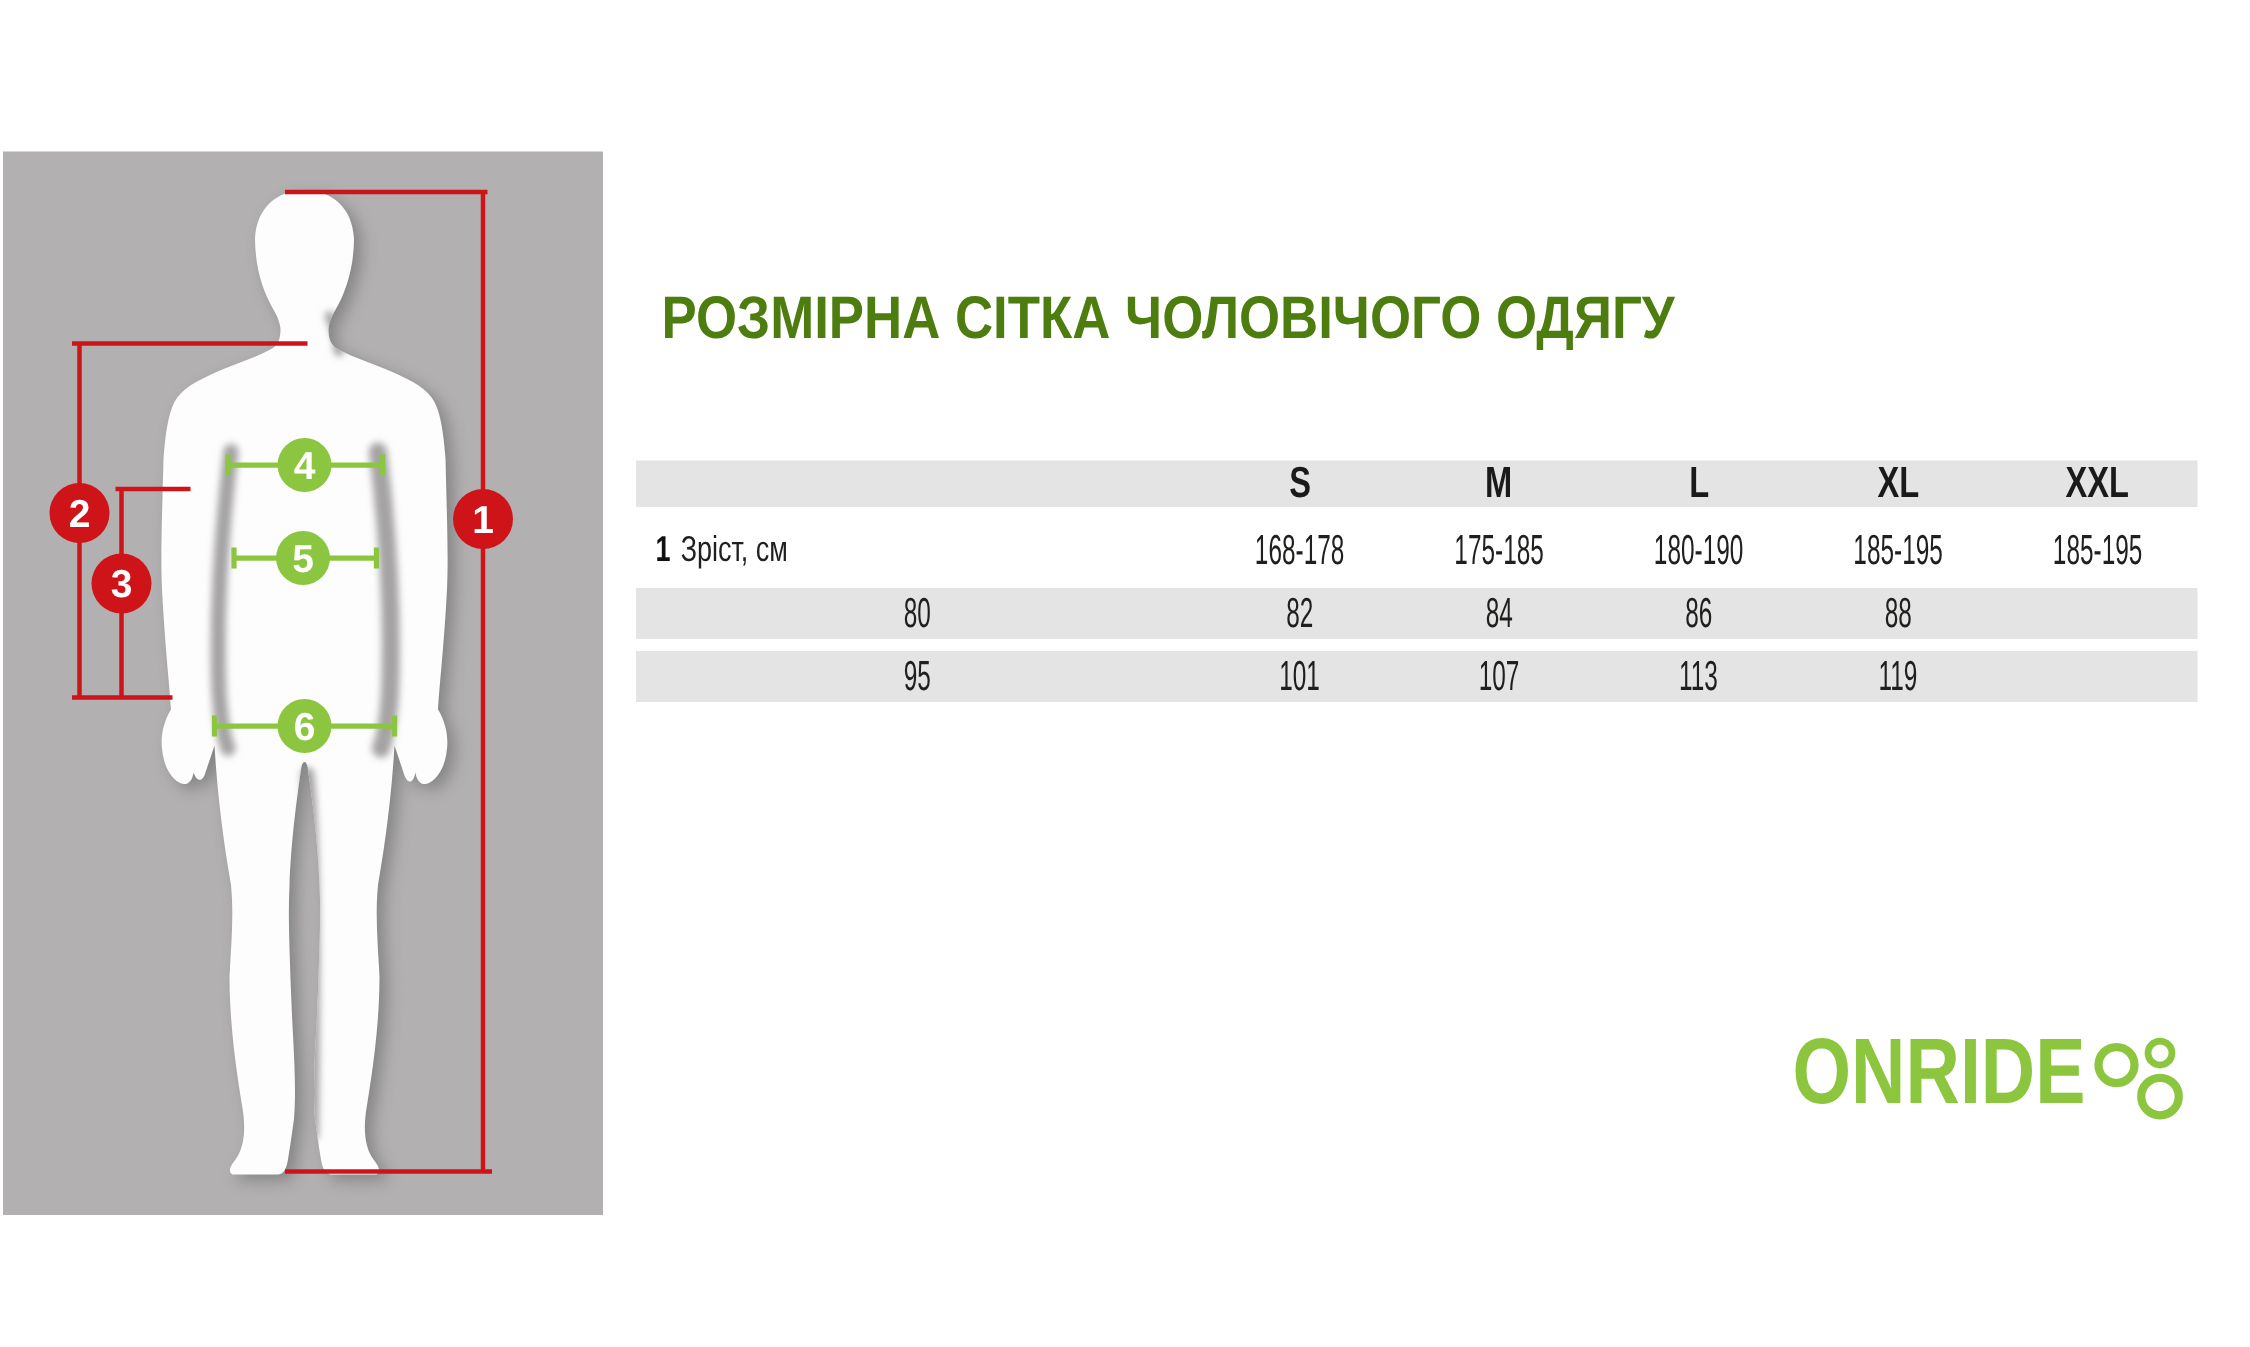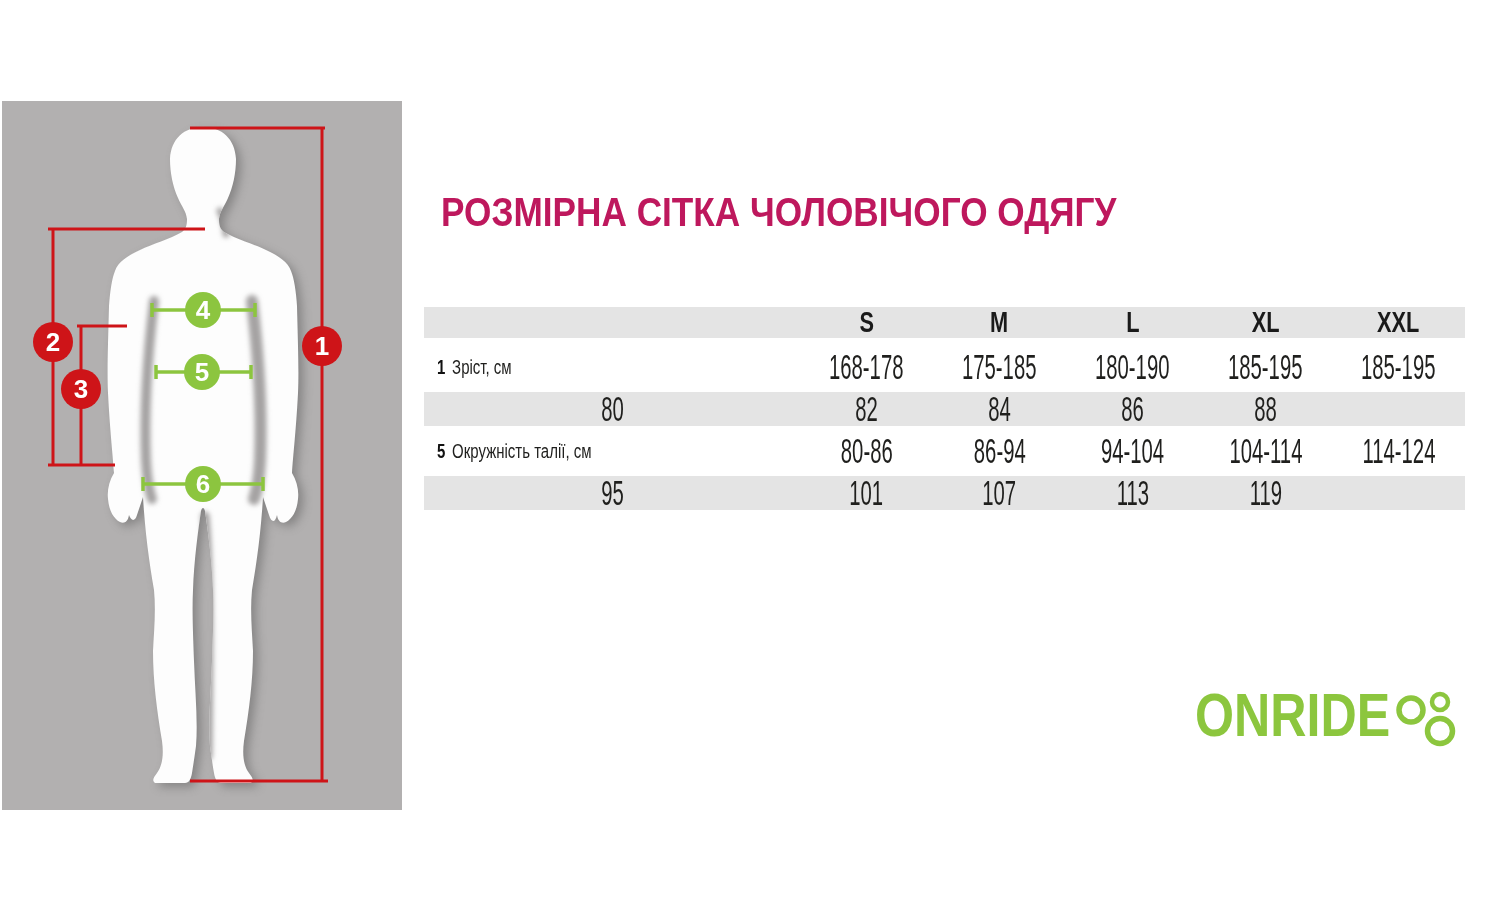--- a/index.html
+++ b/index.html
@@ -13,35 +13,35 @@
   .soft-shadow{stroke:#a5a3a3;fill:none;stroke-linecap:round;}
   .red-line{stroke:#ce1418;stroke-width:3;fill:none;}
   .green-line{stroke:#8cc53f;stroke-width:3.5;fill:none;}
   .red-dot{fill:#ce1418;}
   .green-dot{fill:#8cc53f;}
   .marker-num{font-family:"Liberation Sans",sans-serif;font-weight:bold;font-size:26px;
               fill:#ffffff;text-anchor:middle;}
 
   
   .page-title{position:absolute;left:441px;top:192px;font-size:40px;line-height:40px;
-              font-weight:bold;color:#be185d;white-space:nowrap;}
+              font-weight:bold;color:#4d7c0f;white-space:nowrap;}
   .cond-title{display:inline-block;transform:scaleX(0.88);transform-origin:left top;}
 
   
   .thead{position:absolute;left:424px;top:307px;width:1041px;height:31px;background:#e4e4e4;
          display:grid;grid-template-columns:376px repeat(5,133px);}
   .hsize{font-size:29px;font-weight:bold;color:#1a1a1a;text-align:center;line-height:31px;}
   .cond-h{display:inline-block;transform:scaleX(0.75);transform-origin:center;white-space:nowrap;}
   .tbody{position:absolute;left:424px;top:346px;width:1041px;}
   .trow{display:grid;grid-template-columns:376px repeat(5,133px);height:42px;align-items:center;}
   .trow.striped{background:linear-gradient(to bottom,rgba(0,0,0,0) 4px,#e4e4e4 4px,#e4e4e4 38px,rgba(0,0,0,0) 38px);}
-  .tlabel{font-size:20px;padding-left:13px;white-space:nowrap;}
+  .tlabel{font-size:24px;padding-left:13px;white-space:nowrap;}
   .cond-l{display:inline-block;transform:scaleX(0.75);transform-origin:left center;white-space:nowrap;}
   .row-num{font-weight:bold;color:#111111;margin-right:9px;}
-  .tcell{font-size:35px;text-align:center;color:#1f1f1d;}
+  .tcell{font-size:28px;text-align:center;color:#1f1f1d;}
   .cond-c{display:inline-block;transform:scaleX(0.58);transform-origin:center;white-space:nowrap;}
 
   
   .logo{position:absolute;left:1195px;top:684px;height:70px;}
   .logo-text{position:absolute;left:0;top:0;font-size:62px;line-height:62px;font-weight:bold;
              color:#8cc63e;white-space:nowrap;display:inline-block;
              transform:scaleX(0.81);transform-origin:left top;}
   .logo-rings{position:absolute;left:200px;top:4px;}
   .ring{fill:none;stroke:#8cc63e;}
 </style>
@@ -200,28 +200,20 @@
     <div class="trow striped">
       <div class="tcell"><span class="cond-c">80</span></div>
       <div class="tcell"><span class="cond-c">82</span></div>
       <div class="tcell"><span class="cond-c">84</span></div>
       <div class="tcell"><span class="cond-c">86</span></div>
       <div class="tcell"><span class="cond-c">88</span></div>
     </div>
 
 
 
-    <div class="trow">
-      <div class="tlabel"><span class="cond-l"><span class="row-num">5</span><span>Окружність талії, см</span></span></div>
-      <div class="tcell"><span class="cond-c">80-86</span></div>
-      <div class="tcell"><span class="cond-c">86-94</span></div>
-      <div class="tcell"><span class="cond-c">94-104</span></div>
-      <div class="tcell"><span class="cond-c">104-114</span></div>
-      <div class="tcell"><span class="cond-c">114-124</span></div>
-    </div>
 
     <div class="trow striped">
       <div class="tcell"><span class="cond-c">95</span></div>
       <div class="tcell"><span class="cond-c">101</span></div>
       <div class="tcell"><span class="cond-c">107</span></div>
       <div class="tcell"><span class="cond-c">113</span></div>
       <div class="tcell"><span class="cond-c">119</span></div>
     </div>
 
   </div>

